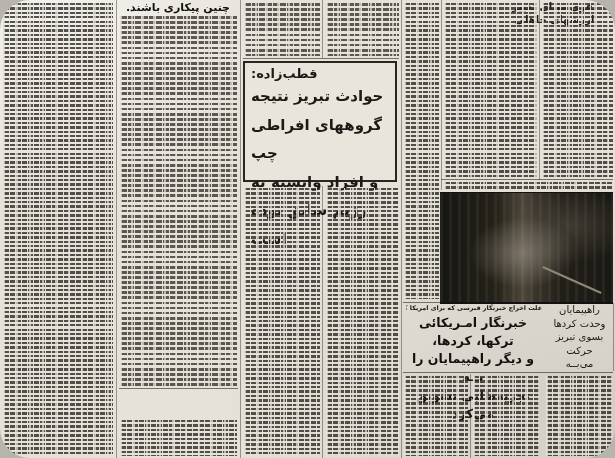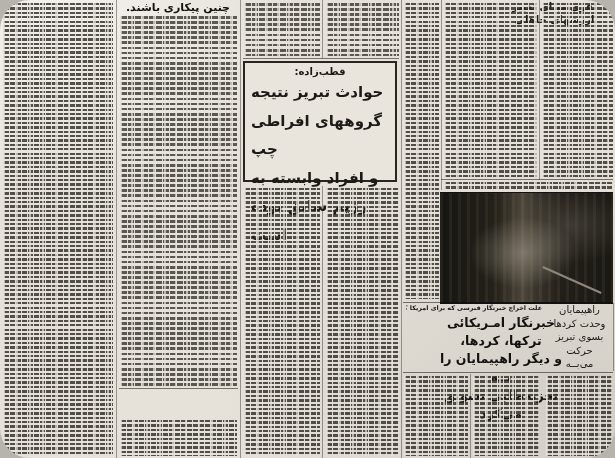--- a/index.html
+++ b/index.html
@@ -34,40 +34,40 @@
   .vrule{position:absolute;width:1px;background:rgba(70,63,55,0.5);}
   .hrule{position:absolute;height:1px;background:rgba(55,50,43,0.65);}
   .headline{position:absolute;font-weight:bold;color:#141210;}
   .h-col2{right:377px;top:1px;width:120px;font-size:11px;text-align:center;letter-spacing:-0.5px;}
   .subhead{right:377px;top:391px;width:121px;font-size:10px;font-weight:bold;text-align:center;line-height:1.3;}
   .box{
     position:absolute;left:243px;top:61px;width:154px;height:121px;
     border:2px solid #2a261f;background:#e9e5dd;box-sizing:border-box;
     padding:3px 6px 2px 6px;
   }
-  .box .kicker{font-size:10px;font-weight:bold;text-align:center;margin-bottom:1px;}
+  .box .kicker{font-size:13px;font-weight:bold;text-align:left;margin-bottom:1px;}
   .box .line{font-size:15px;font-weight:bold;text-align:left;line-height:1.9;letter-spacing:-0.3px;}
   .photo{
     position:absolute;left:440px;top:192px;width:173px;height:109px;
     background:
       radial-gradient(ellipse at 48% 55%, rgba(165,158,144,0.55), transparent 42%),
       radial-gradient(ellipse at 75% 30%, rgba(120,112,100,0.35), transparent 35%),
       repeating-linear-gradient(to right, rgba(255,255,255,0.05) 0 3px, transparent 3px 9px),
       linear-gradient(to right, #161511 0%, #242118 32%, #4d4639 48%, #3a352b 55%, #221f18 70%, #1a1813 100%);
     border-top:1px solid #111;border-bottom:2px solid #111;
   }
   .photo .stick{
     position:absolute;left:58%;top:79%;width:64px;height:2px;
     background:#8e8778;transform:rotate(24deg);
   }
   .kicker-line{
     position:absolute;left:406px;top:304px;width:136px;
     font-size:6.4px;font-weight:bold;text-align:center;white-space:nowrap;overflow:hidden;
   }
-  .h-journalist{left:403px;top:314px;width:140px;font-size:12.5px;text-align:center;line-height:1.45;letter-spacing:-0.4px;padding-left:28px;}
+  .h-journalist{left:403px;top:314px;width:140px;font-size:12.5px;text-align:center;line-height:1.45;letter-spacing:-0.4px;}
   .march{
     position:absolute;left:546px;top:303px;width:67px;height:68px;
     font-size:10px;font-weight:normal;text-align:center;line-height:1.35;
     border-right:1px solid rgba(70,63,55,0.5);
   }
 </style>
 </head>
 <body>
 
 <div class="page">

